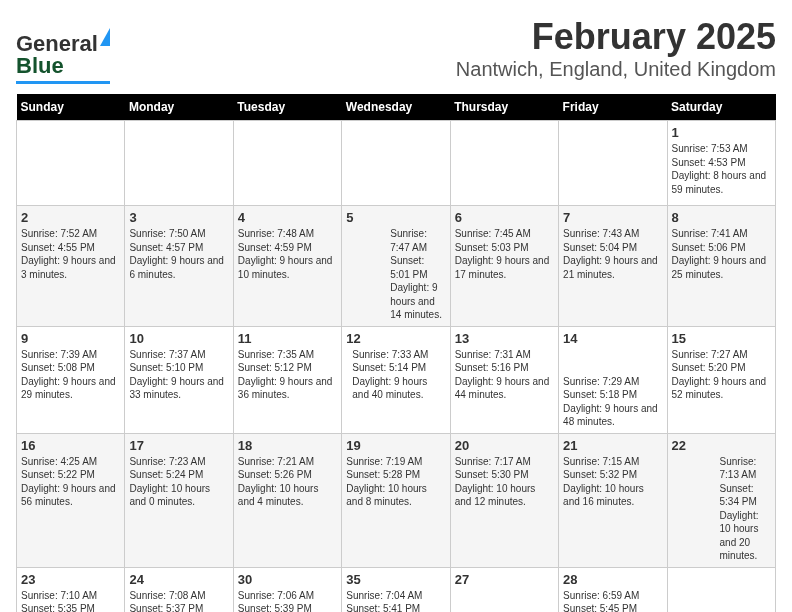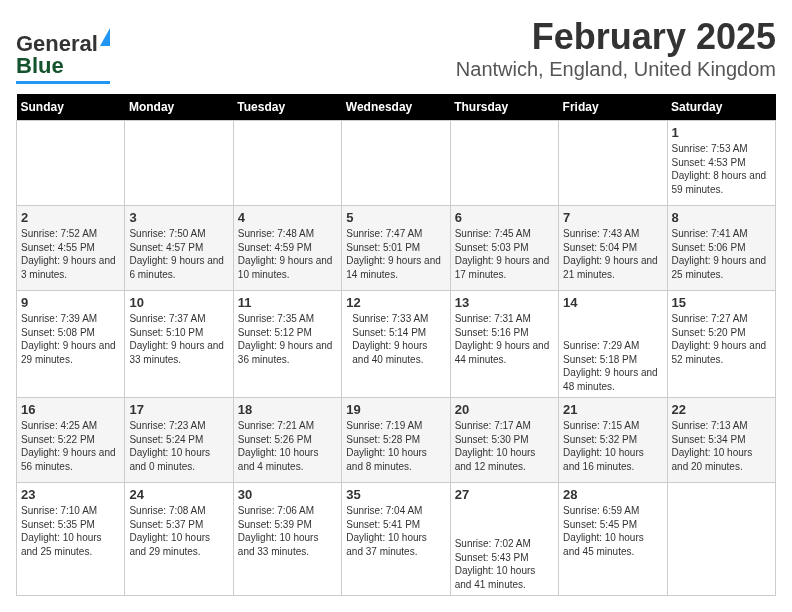--- a/index.html
+++ b/index.html
@@ -150,21 +150,21 @@
 Daylight: 9 hours and 6 minutes.</div>
         </td>
         <td>
           <div class="day-num">4</div>
           <div class="day-info" style="white-space: pre-line;">Sunrise: 7:48 AM
 Sunset: 4:59 PM
 Daylight: 9 hours and 10 minutes.</div>
         </td>
         <td>
           <div class="day-num">5</div>
-          <div class="day-info" style="white-space: pre-line;">Sunrise: 7:47 AM
+          <div class="day-info" style="white-space: pre-line; margin-left: 44px;">Sunrise: 7:47 AM
 Sunset: 5:01 PM
 Daylight: 9 hours and 14 minutes.</div>
         </td>
         <td>
           <div class="day-num">6</div>
           <div class="day-info" style="white-space: pre-line;">Sunrise: 7:45 AM
 Sunset: 5:03 PM
 Daylight: 9 hours and 17 minutes.</div>
         </td>
         <td>
@@ -256,21 +256,21 @@
 Daylight: 10 hours and 12 minutes.</div>
         </td>
         <td>
           <div class="day-num">21</div>
           <div class="day-info" style="white-space: pre-line;">Sunrise: 7:15 AM
 Sunset: 5:32 PM
 Daylight: 10 hours and 16 minutes.</div>
         </td>
         <td>
           <div class="day-num">22</div>
-          <div class="day-info" style="white-space: pre-line;">Sunrise: 7:13 AM
+          <div class="day-info" style="white-space: pre-line; margin-left: 48px;">Sunrise: 7:13 AM
 Sunset: 5:34 PM
 Daylight: 10 hours and 20 minutes.</div>
         </td>
       </tr>
       <tr>
         <td>
           <div class="day-num">23</div>
           <div class="day-info" style="white-space: pre-line;">Sunrise: 7:10 AM
 Sunset: 5:35 PM
 Daylight: 10 hours and 25 minutes.</div>

